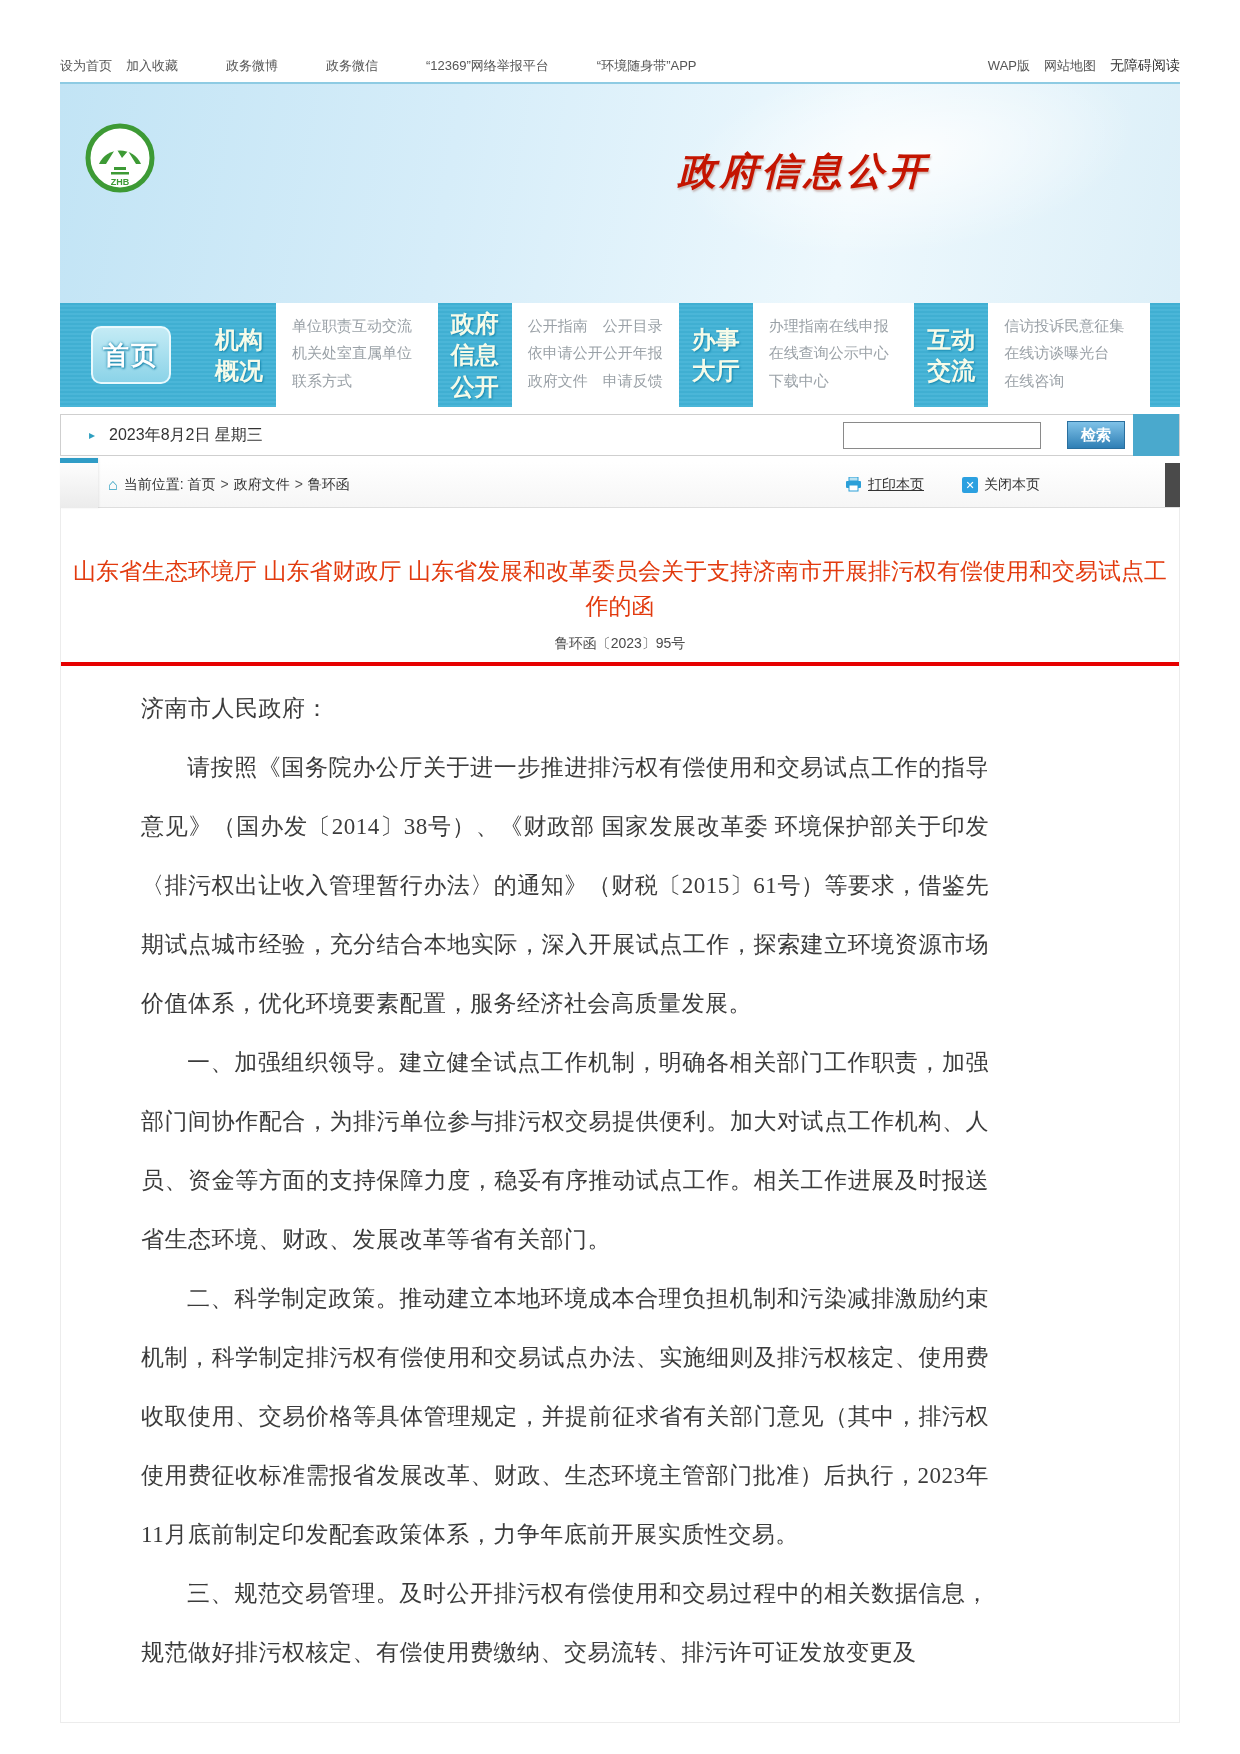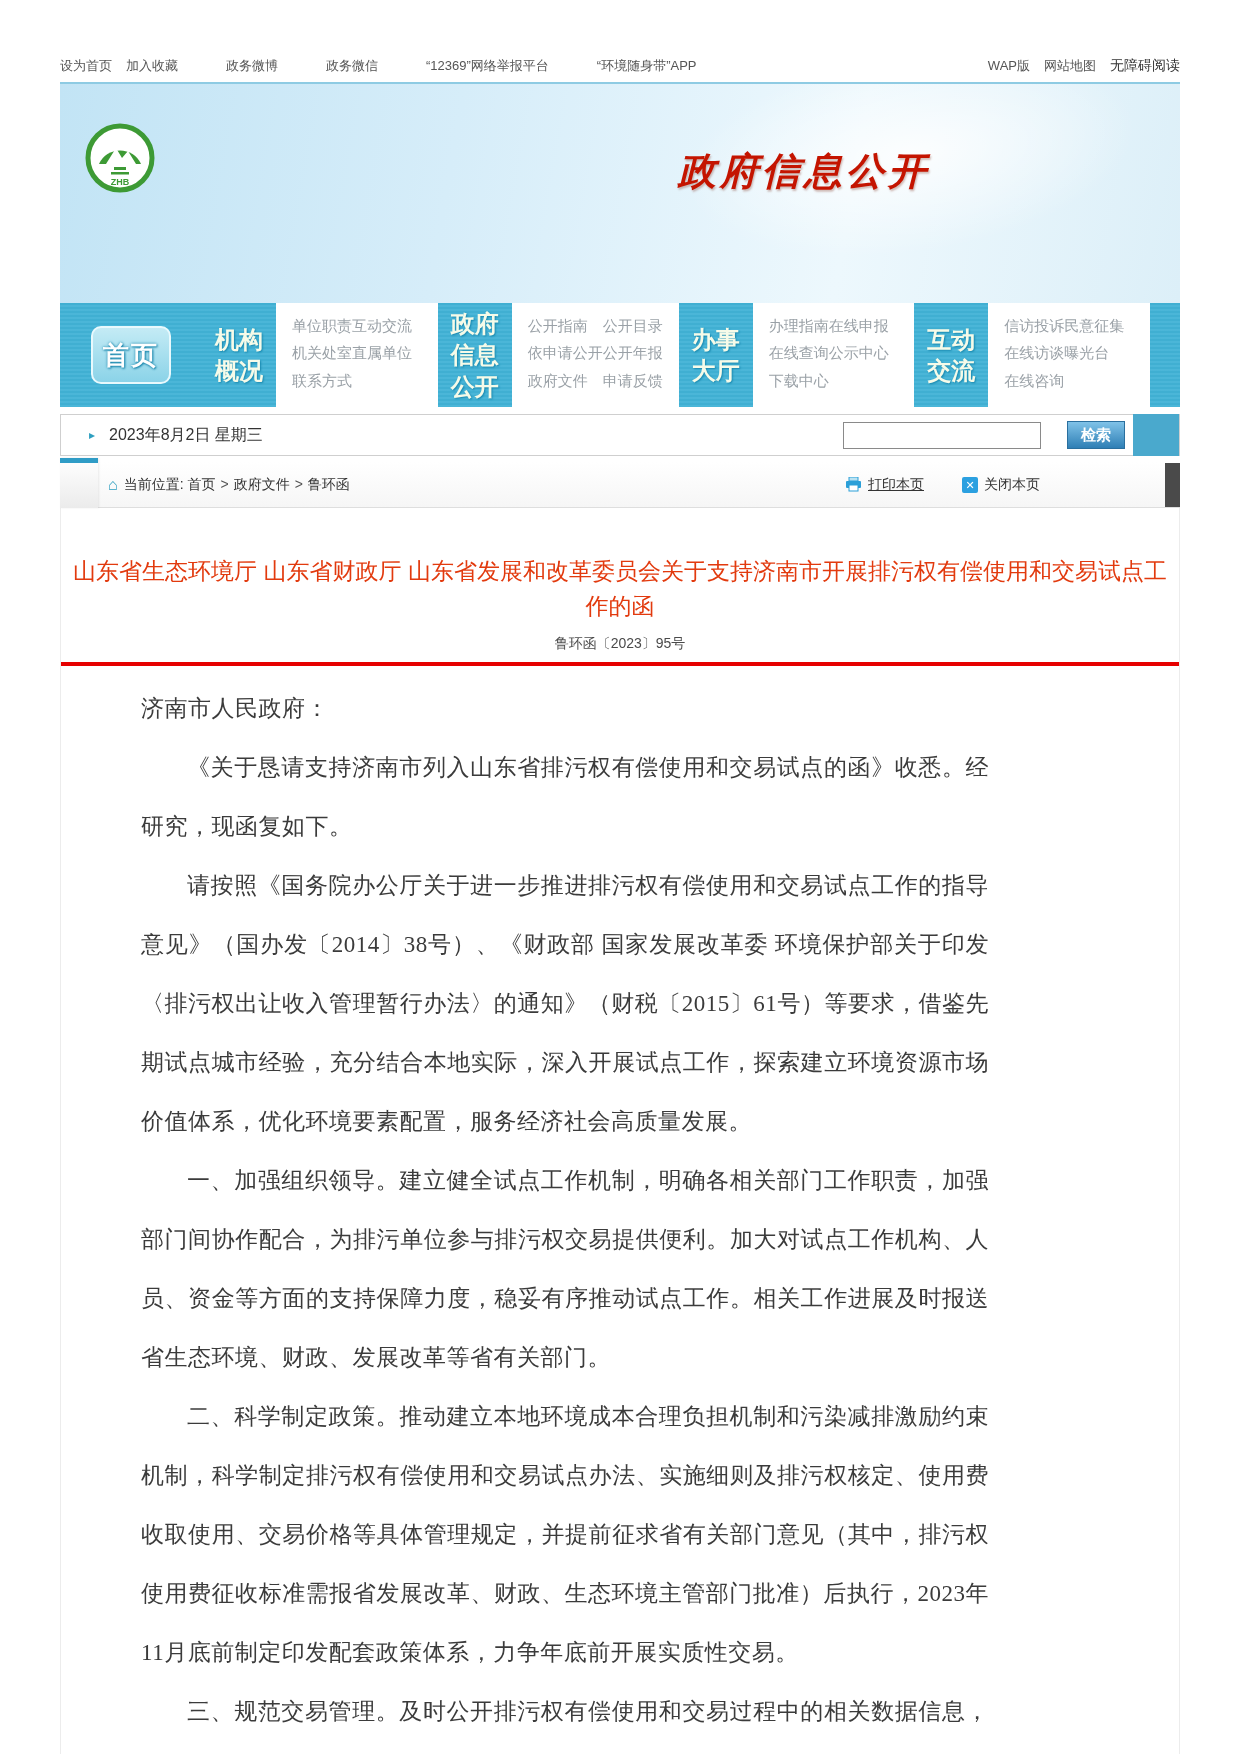--- a/index.html
+++ b/index.html
@@ -197,21 +197,20 @@
     </div>
     <div class="bc-scroll"></div>
   </div>
 
   <div class="content">
     <h1 class="doc-title">山东省生态环境厅 山东省财政厅 山东省发展和改革委员会关于支持济南市开展排污权有偿使用和交易试点工作的函</h1>
     <div class="doc-number">鲁环函〔2023〕95号</div>
     <div class="red-line"></div>
     <div class="doc-body">
       <p class="no-indent">济南市人民政府：</p>
-      <p>《关于恳请支持济南市列入山东省排污权有偿使用和交易试点的函》收悉。经研究，现函复如下。</p>
       <p>请按照《国务院办公厅关于进一步推进排污权有偿使用和交易试点工作的指导意见》（国办发〔2014〕38号）、《财政部 国家发展改革委 环境保护部关于印发〈排污权出让收入管理暂行办法〉的通知》（财税〔2015〕61号）等要求，借鉴先期试点城市经验，充分结合本地实际，深入开展试点工作，探索建立环境资源市场价值体系，优化环境要素配置，服务经济社会高质量发展。</p>
       <p>一、加强组织领导。建立健全试点工作机制，明确各相关部门工作职责，加强部门间协作配合，为排污单位参与排污权交易提供便利。加大对试点工作机构、人员、资金等方面的支持保障力度，稳妥有序推动试点工作。相关工作进展及时报送省生态环境、财政、发展改革等省有关部门。</p>
       <p>二、科学制定政策。推动建立本地环境成本合理负担机制和污染减排激励约束机制，科学制定排污权有偿使用和交易试点办法、实施细则及排污权核定、使用费收取使用、交易价格等具体管理规定，并提前征求省有关部门意见（其中，排污权使用费征收标准需报省发展改革、财政、生态环境主管部门批准）后执行，2023年11月底前制定印发配套政策体系，力争年底前开展实质性交易。</p>
       <p>三、规范交易管理。及时公开排污权有偿使用和交易过程中的相关数据信息，规范做好排污权核定、有偿使用费缴纳、交易流转、排污许可证发放变更及</p>
     </div>
   </div>
 
 </div>
 
 </body></html>

